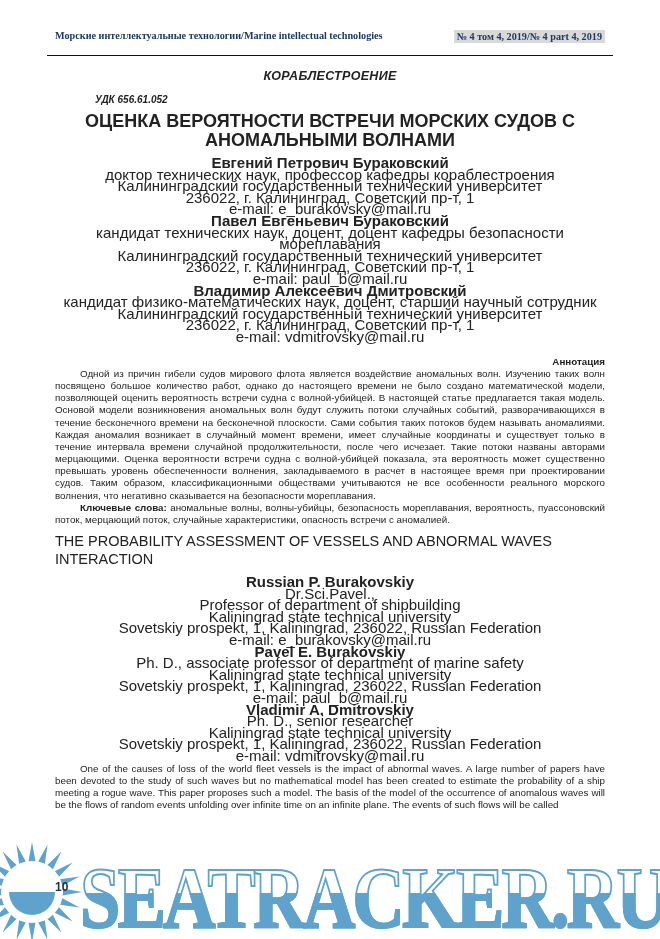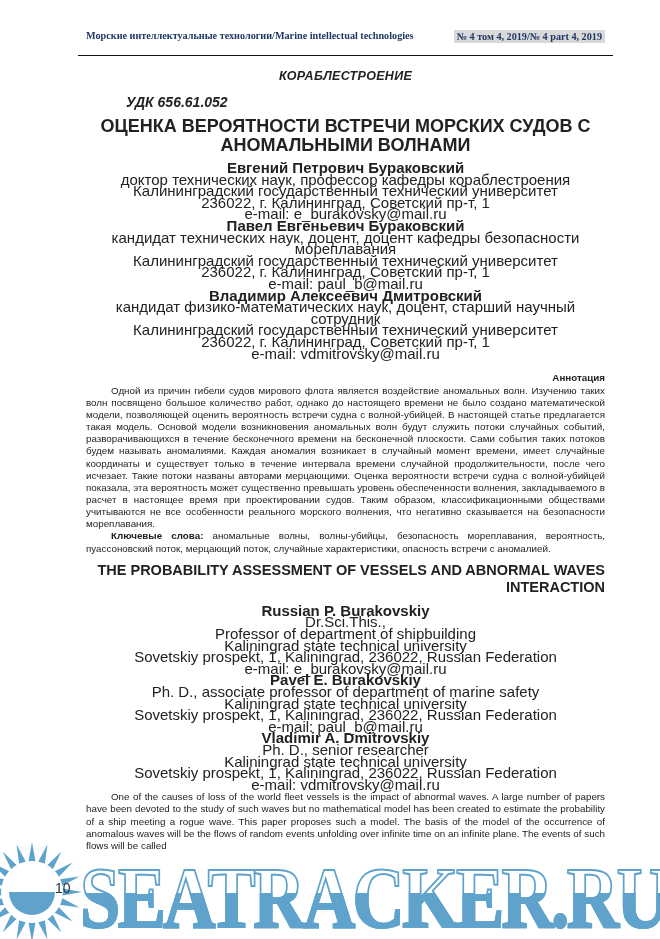--- a/index.html
+++ b/index.html
@@ -10,43 +10,42 @@
   }
   *{margin:0;padding:0;box-sizing:border-box;}
   html,body{background:#ffffff;}
   .page{
     position:relative;
     width:660px;height:939px;
     background:#ffffff;
     overflow:hidden;
     font-family:"Liberation Sans",sans-serif;
     color:var(--text_dark);
-    padding-left:31px;
   }
   .content{padding:30px 55px 0 55px;}
   
   .header-row{
     display:flex;justify-content:space-between;align-items:flex-start;
     font-family:"Liberation Serif",serif;
     font-weight:bold;font-size:10.2px;color:var(--header_navy);
   }
   .issue-badge{background:var(--highlight_gray);padding:1px 3px;white-space:nowrap;}
   .header-rule{border:none;border-top:1.2px solid #111;margin:12px -8px 0 -8px;}
   
   .section-heading{
     text-align:center;font-weight:bold;font-style:italic;
     font-size:12.5px;margin-top:13px;letter-spacing:.3px;
   }
-  .udk{font-weight:bold;font-style:italic;font-size:14px;margin:11px 0 0 40px;}
+  .udk{font-weight:bold;font-style:italic;font-size:10px;margin:11px 0 0 40px;}
   .title-ru{
     text-align:center;font-weight:bold;font-size:18px;line-height:18.5px;
     margin-top:7px;
   }
   .title-en{
-    text-align:right;font-weight:bold;font-size:14.5px;line-height:17.5px;
+    text-align:left;font-weight:normal;font-size:14.5px;line-height:17.5px;
     margin-top:7px;
   }
   
   .authors{margin-top:8px;text-align:center;font-size:15px;line-height:11.6px;}
   .a-name{font-weight:bold;}
   
   .block-heading{text-align:right;font-weight:bold;font-size:9.8px;margin-top:13px;line-height:11.5px;}
   .body-text{
     font-size:9.8px;line-height:12.15px;text-align:justify;
     text-indent:25px;margin-top:1px;
@@ -60,21 +59,21 @@
     font-family:"Liberation Serif",serif;font-weight:bold;
     font-size:86px;line-height:86px;letter-spacing:-3px;white-space:nowrap;
     transform:scaleX(0.84);transform-origin:left center;
     background:linear-gradient(180deg,#ffffff 0%,#ffffff 44%,var(--watermark_blue) 44%,var(--watermark_blue) 100%);
     -webkit-background-clip:text;background-clip:text;
     color:transparent;
     -webkit-text-stroke:2px var(--watermark_blue);
   }
   .page-number{
     position:absolute;left:55px;top:880px;z-index:3;
-    font-size:14px;color:#26323f;
+    font-size:12px;color:#26323f;font-weight:bold;
   }
 </style>
 </head>
 <body>
 
 <div class="page">
   <div class="content">
 
     <div class="header-row">
       <span>Морские интеллектуальные технологии/Marine intellectual technologies</span>
@@ -114,21 +113,21 @@
     <div class="block-heading">Аннотация</div>
     <p class="body-text">Одной из причин гибели судов мирового флота является воздействие аномальных волн. Изучению таких волн посвящено большое количество работ, однако до настоящего времени не было создано математической модели, позволяющей оценить вероятность встречи судна с волной-убийцей. В настоящей статье предлагается такая модель. Основой модели возникновения аномальных волн будут служить потоки случайных событий, разворачивающихся в течение бесконечного времени на бесконечной плоскости. Сами события таких потоков будем называть аномалиями. Каждая аномалия возникает в случайный момент времени, имеет случайные координаты и существует только в течение интервала времени случайной продолжительности, после чего исчезает. Такие потоки названы авторами мерцающими. Оценка вероятности встречи судна с волной-убийцей показала, эта вероятность может существенно превышать уровень обеспеченности волнения, закладываемого в расчет в настоящее время при проектировании судов. Таким образом, классификационными обществами учитываются не все особенности реального морского волнения, что негативно сказывается на безопасности мореплавания.</p>
 
     <p class="keywords"><span class="kw-label">Ключевые слова:</span> <span>аномальные волны, волны-убийцы, безопасность мореплавания, вероятность, пуассоновский поток, мерцающий поток, случайные характеристики, опасность встречи с аномалией.</span></p>
 
     <h2 class="title-en">THE PROBABILITY ASSESSMENT OF VESSELS AND ABNORMAL WAVES INTERACTION</h2>
 
     <div class="authors">
       <div>
         <div class="a-name">Russian P. Burakovskiy</div>
-        <div>Dr.Sci.This.,</div>
+        <div>Dr.Sci.Pavel.,</div>
         <div>Professor of department of shipbuilding</div>
         <div>Kaliningrad state technical university</div>
         <div>Sovetskiy prospekt, 1, Kaliningrad, 236022, Russian Federation</div>
         <div>e-mail: e_burakovsky@mail.ru</div>
       </div>
       <div>
         <div class="a-name">Pavel E. Burakovskiy</div>
         <div>Ph. D., associate professor of department of marine safety</div>
         <div>Kaliningrad state technical university</div>
         <div>Sovetskiy prospekt, 1, Kaliningrad, 236022, Russian Federation</div>

